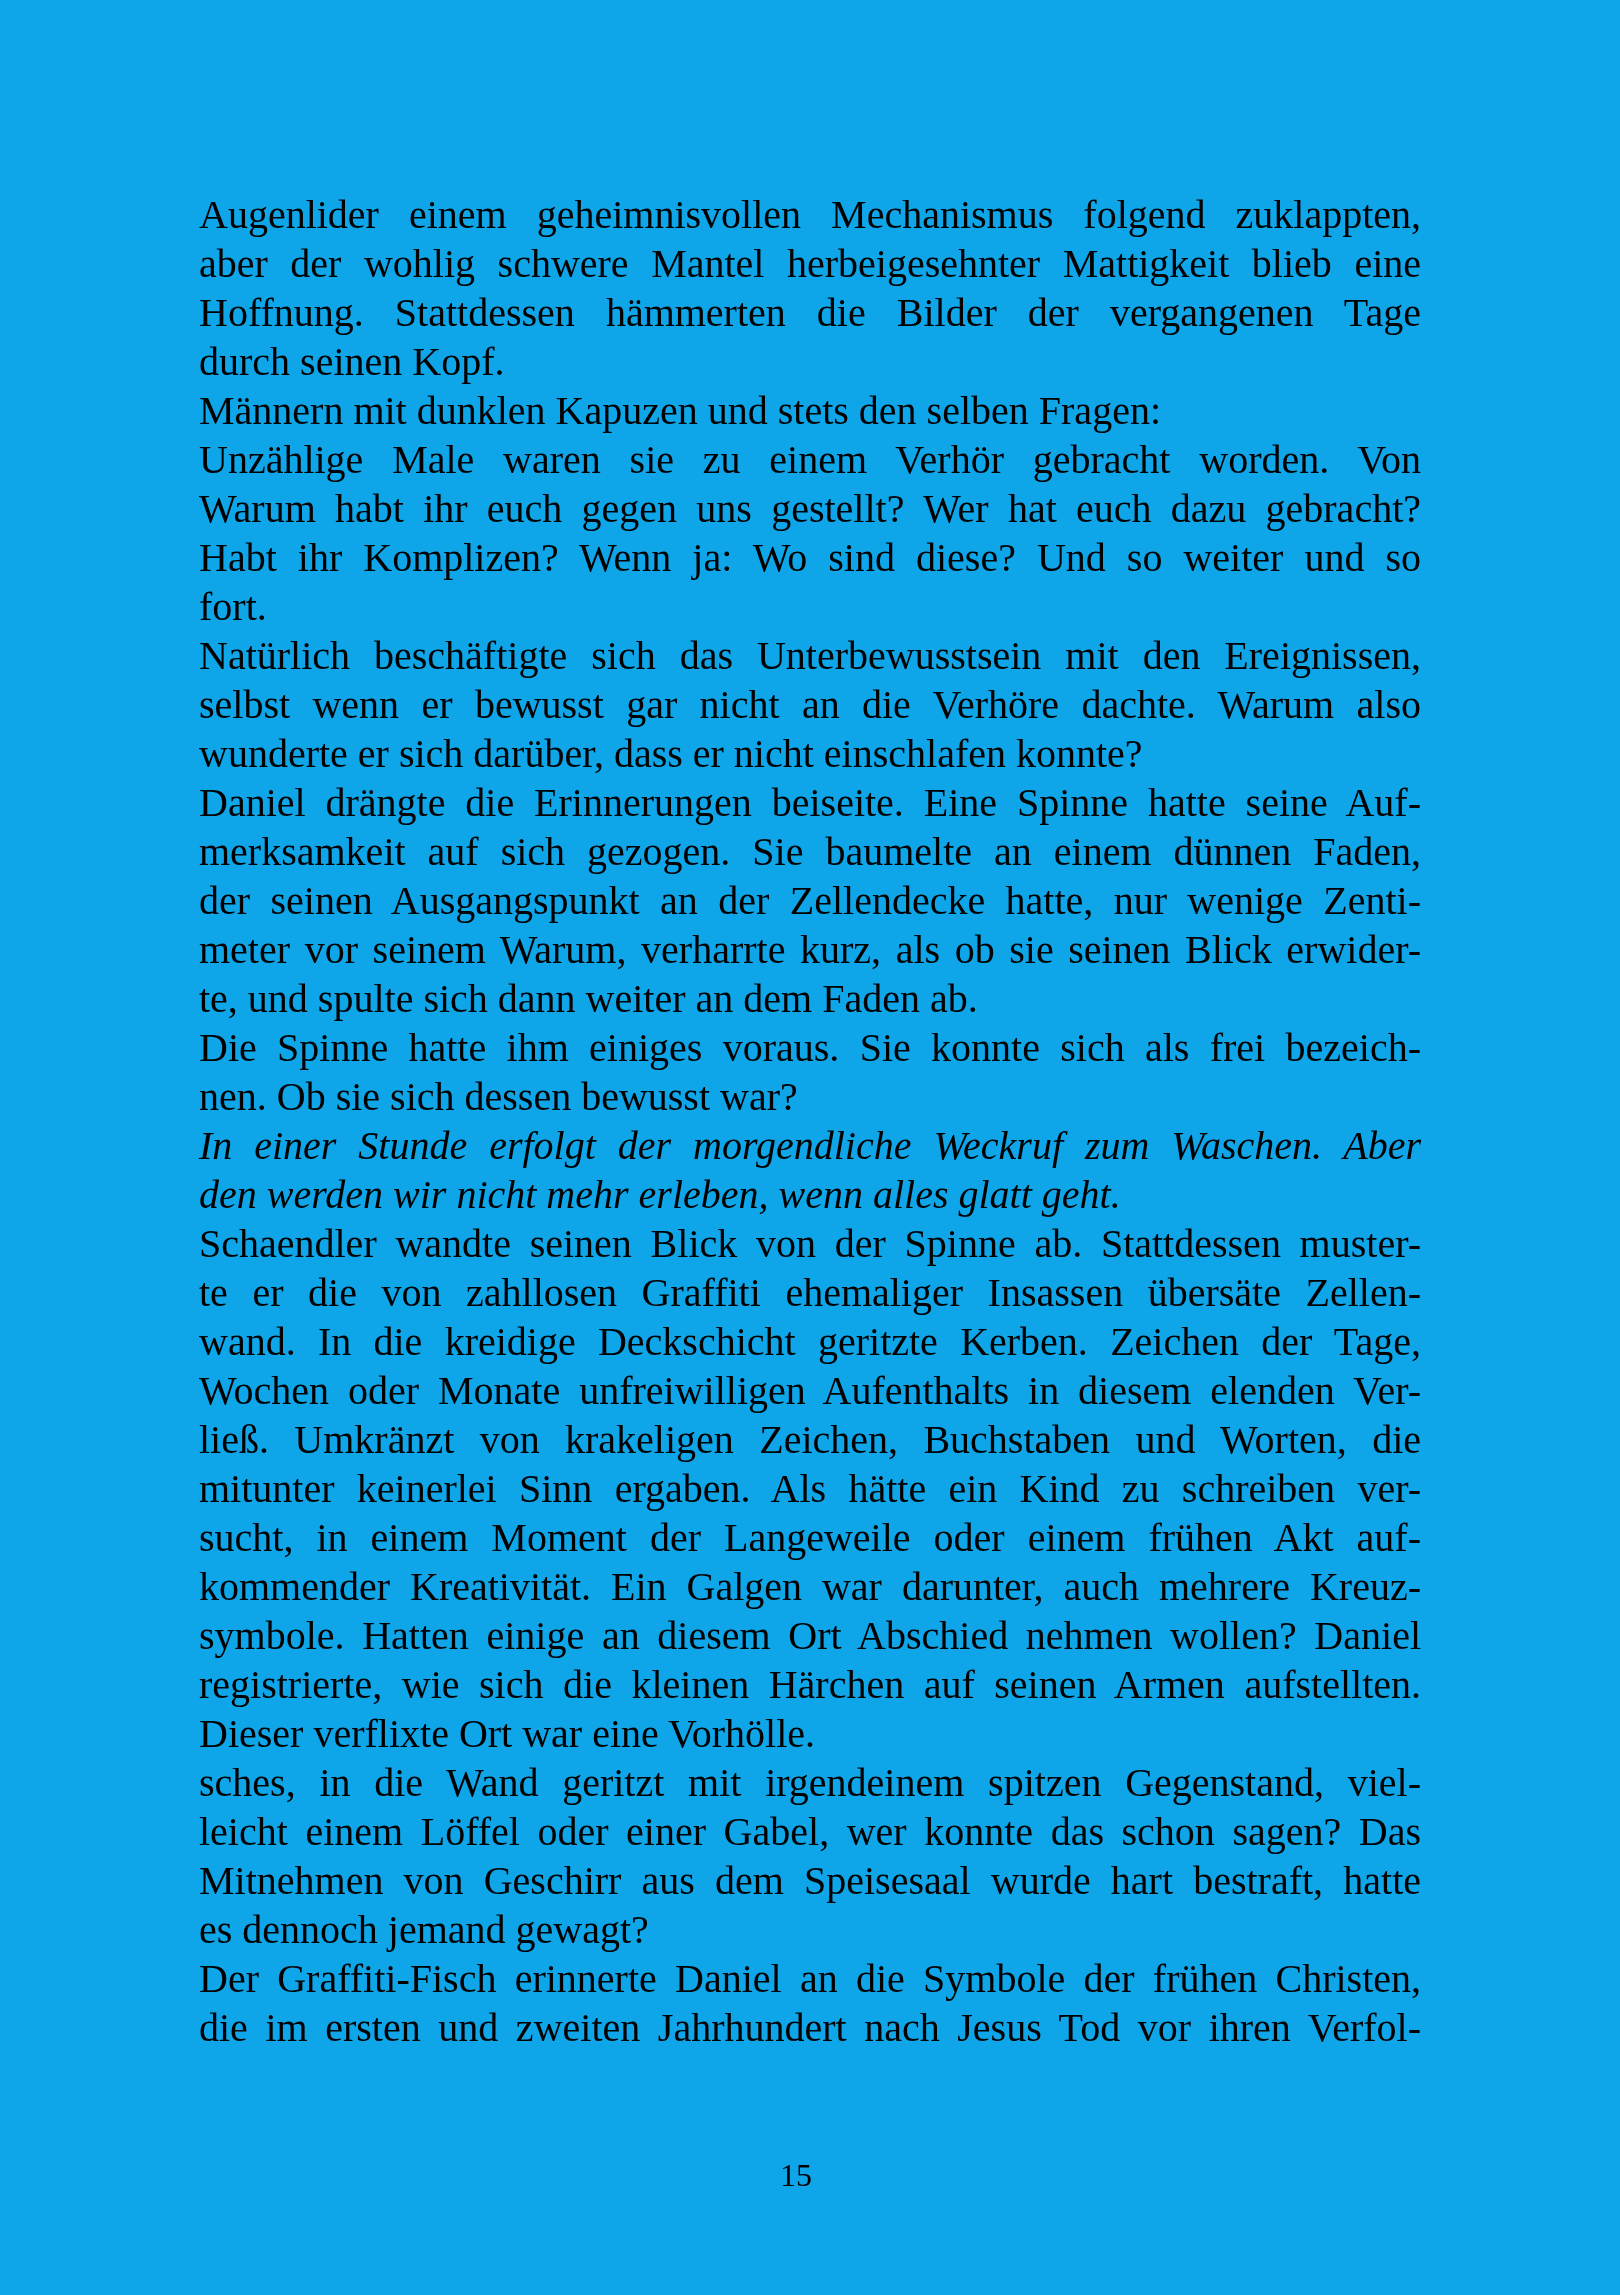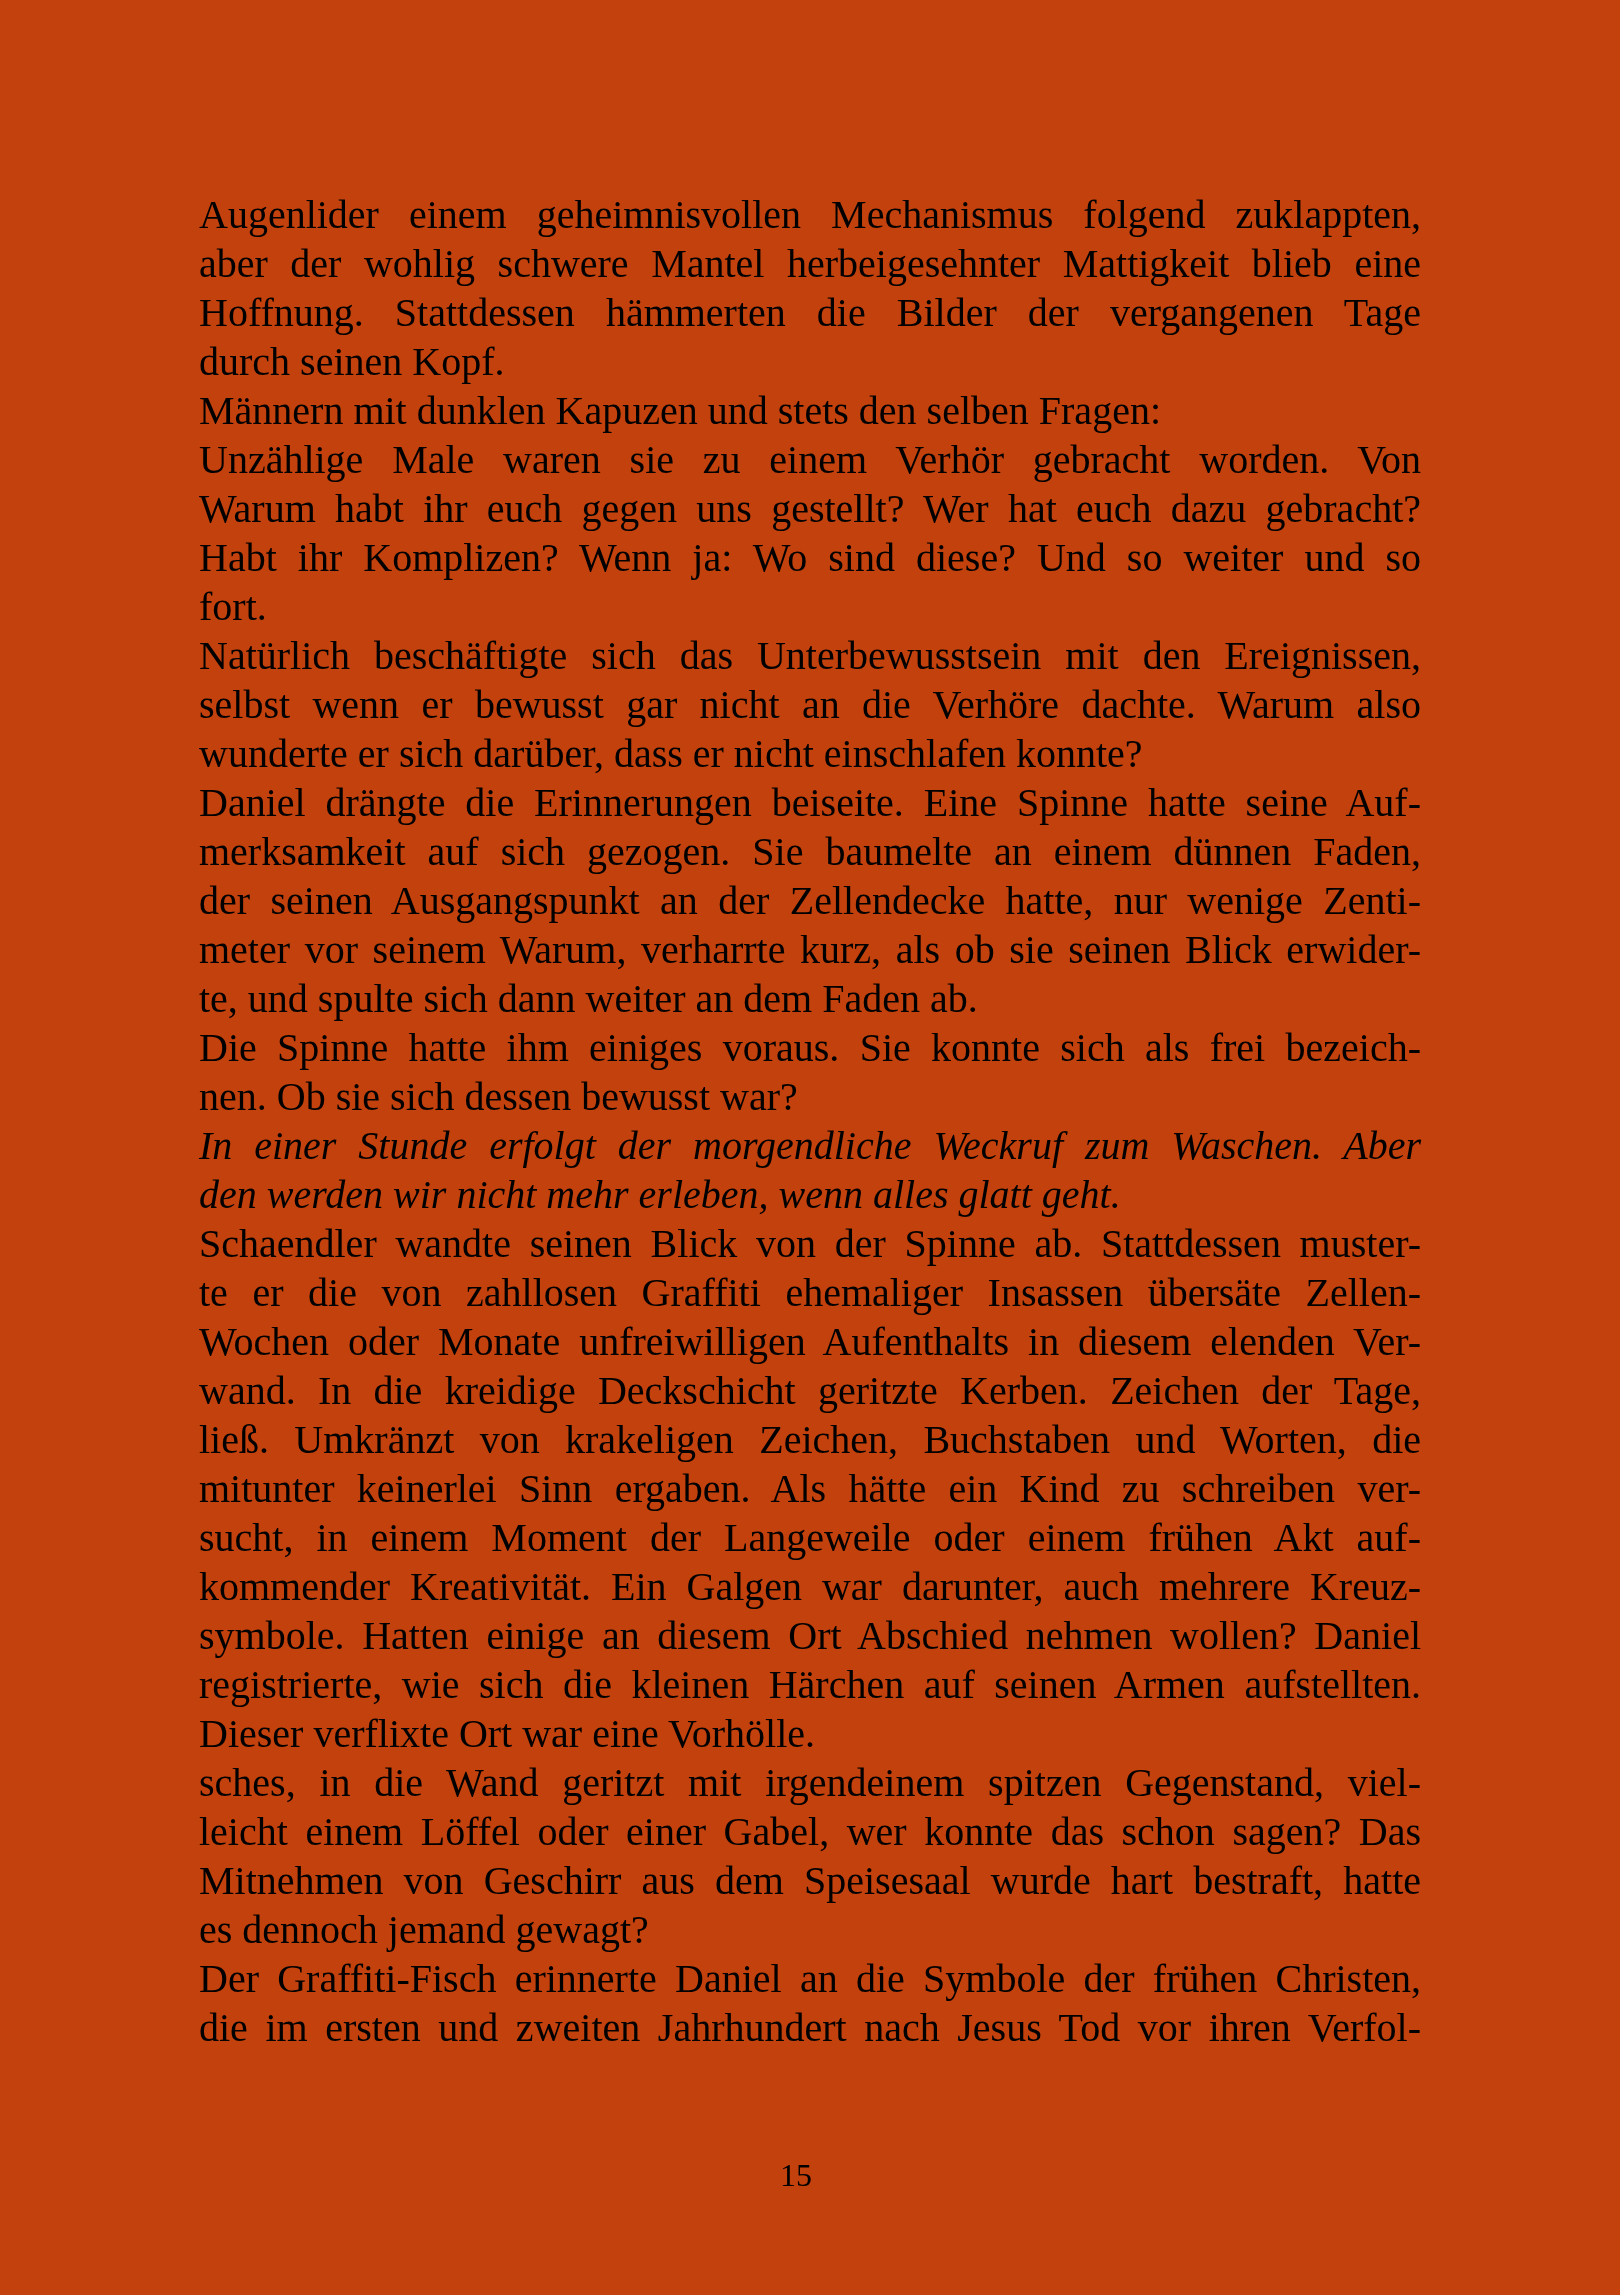--- a/index.html
+++ b/index.html
@@ -49,21 +49,21 @@
     width: 1222px;
     text-align: center;
     font-size: 32px;
     line-height: 49px;
     font-family: Liberation Serif, serif;
   }
 </style>
 </head>
 <body>
 
-<div class="page" style="background: #c2410c; color: rgb(0, 0, 0);">
+<div class="page" style="background: #0ea5e9; color: rgb(0, 0, 0);">
   <div class="text-block">
       <div class="line j">Augenlider einem geheimnisvollen Mechanismus folgend zuklappten,</div>
       <div class="line j">aber der wohlig schwere Mantel herbeigesehnter Mattigkeit blieb eine</div>
       <div class="line j">Hoffnung. Stattdessen hämmerten die Bilder der vergangenen Tage</div>
       <div class="line">durch seinen Kopf.</div>
       <div class="line">Männern mit dunklen Kapuzen und stets den selben Fragen:</div>
       <div class="line j">Unzählige Male waren sie zu einem Verhör gebracht worden. Von</div>
       <div class="line j">Warum habt ihr euch gegen uns gestellt? Wer hat euch dazu gebracht?</div>
       <div class="line j">Habt ihr Komplizen? Wenn ja: Wo sind diese? Und so weiter und so</div>
       <div class="line">fort.</div>
@@ -74,22 +74,22 @@
       <div class="line j">merksamkeit auf sich gezogen. Sie baumelte an einem dünnen Faden,</div>
       <div class="line j">der seinen Ausgangspunkt an der Zellendecke hatte, nur wenige Zenti-</div>
       <div class="line j">meter vor seinem Warum, verharrte kurz, als ob sie seinen Blick erwider-</div>
       <div class="line">te, und spulte sich dann weiter an dem Faden ab.</div>
       <div class="line j">Die Spinne hatte ihm einiges voraus. Sie konnte sich als frei bezeich-</div>
       <div class="line">nen. Ob sie sich dessen bewusst war?</div>
       <div class="line j i">In einer Stunde erfolgt der morgendliche Weckruf zum Waschen. Aber</div>
       <div class="line i">den werden wir nicht mehr erleben, wenn alles glatt geht.</div>
       <div class="line j">Schaendler wandte seinen Blick von der Spinne ab. Stattdessen muster-</div>
       <div class="line j">te er die von zahllosen Graffiti ehemaliger Insassen übersäte Zellen-</div>
+      <div class="line j">wand. In die kreidige Deckschicht geritzte Kerben. Zeichen der Tage,</div>
       <div class="line j">Wochen oder Monate unfreiwilligen Aufenthalts in diesem elenden Ver-</div>
-      <div class="line j">wand. In die kreidige Deckschicht geritzte Kerben. Zeichen der Tage,</div>
       <div class="line j">ließ. Umkränzt von krakeligen Zeichen, Buchstaben und Worten, die</div>
       <div class="line j">mitunter keinerlei Sinn ergaben. Als hätte ein Kind zu schreiben ver-</div>
       <div class="line j">sucht, in einem Moment der Langeweile oder einem frühen Akt auf-</div>
       <div class="line j">kommender Kreativität. Ein Galgen war darunter, auch mehrere Kreuz-</div>
       <div class="line j">symbole. Hatten einige an diesem Ort Abschied nehmen wollen? Daniel</div>
       <div class="line j">registrierte, wie sich die kleinen Härchen auf seinen Armen aufstellten.</div>
       <div class="line">Dieser verflixte Ort war eine Vorhölle.</div>
       <div class="line j">sches, in die Wand geritzt mit irgendeinem spitzen Gegenstand, viel-</div>
       <div class="line j">leicht einem Löffel oder einer Gabel, wer konnte das schon sagen? Das</div>
       <div class="line j">Mitnehmen von Geschirr aus dem Speisesaal wurde hart bestraft, hatte</div>

